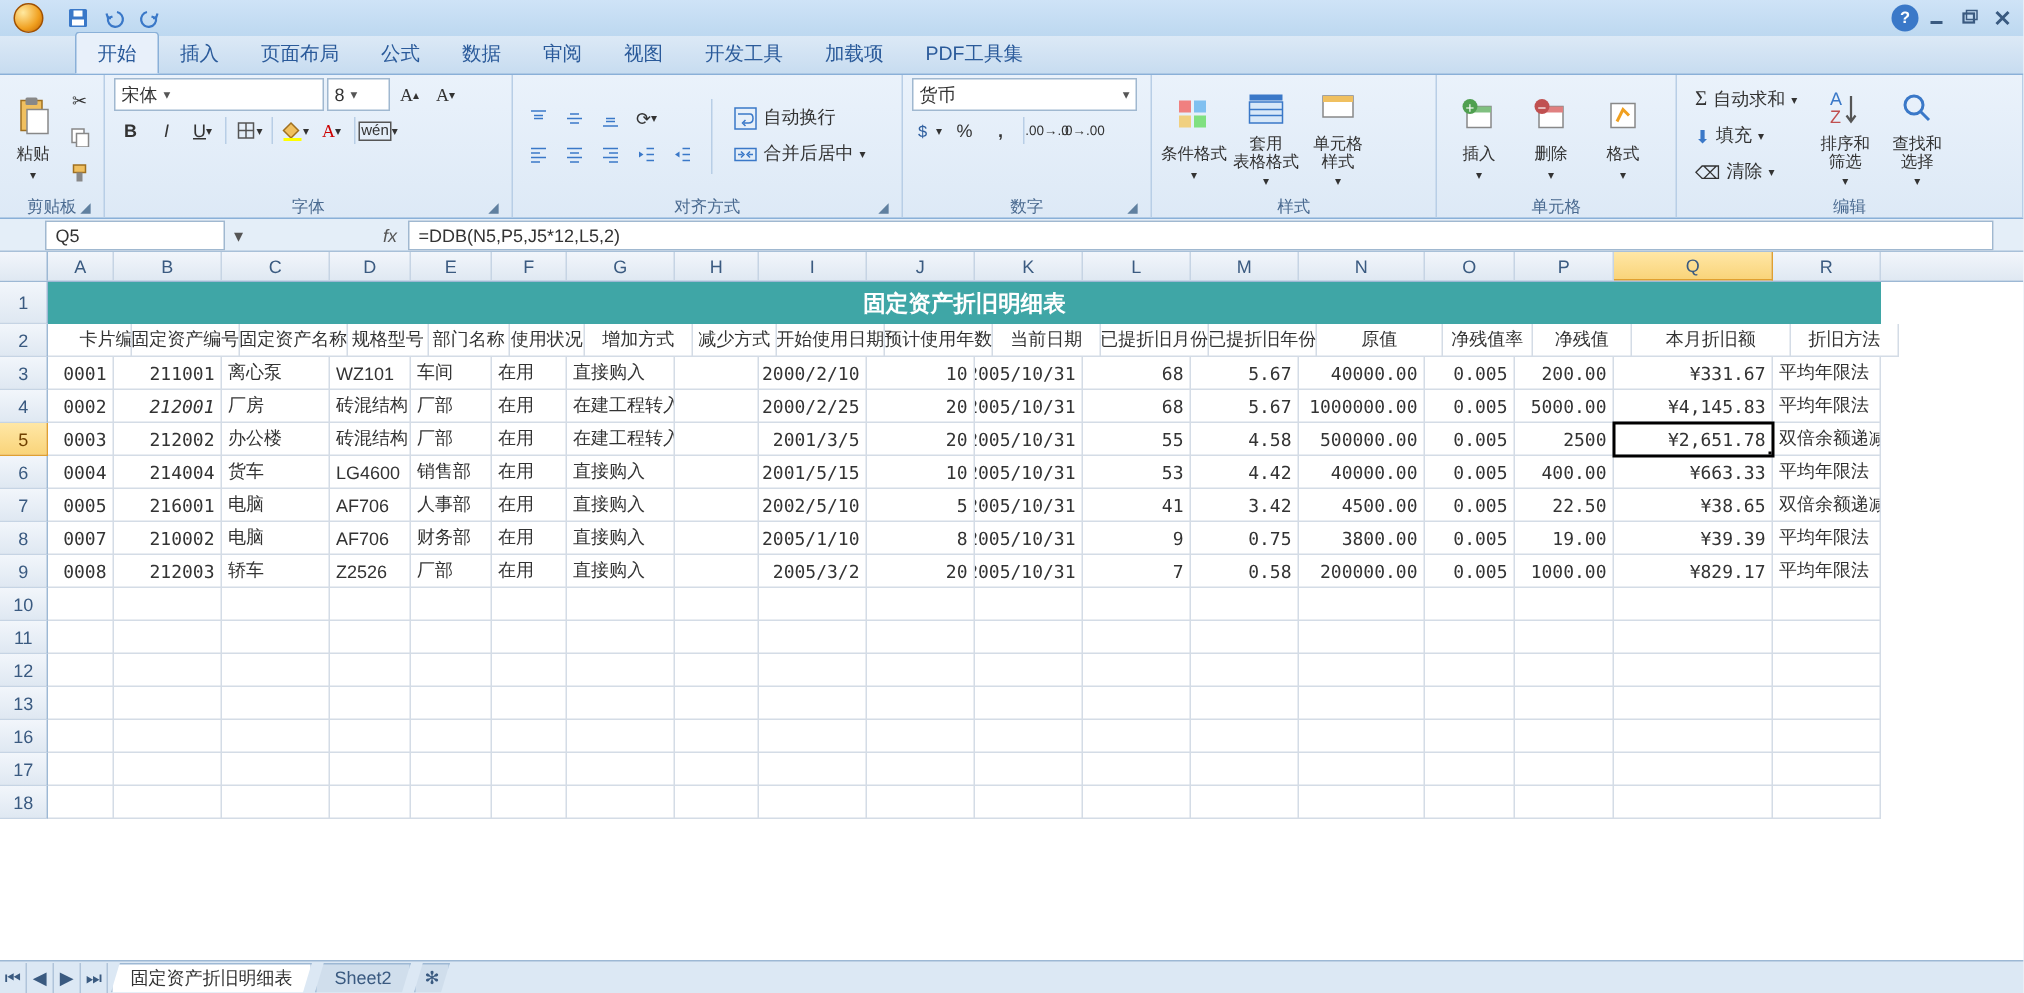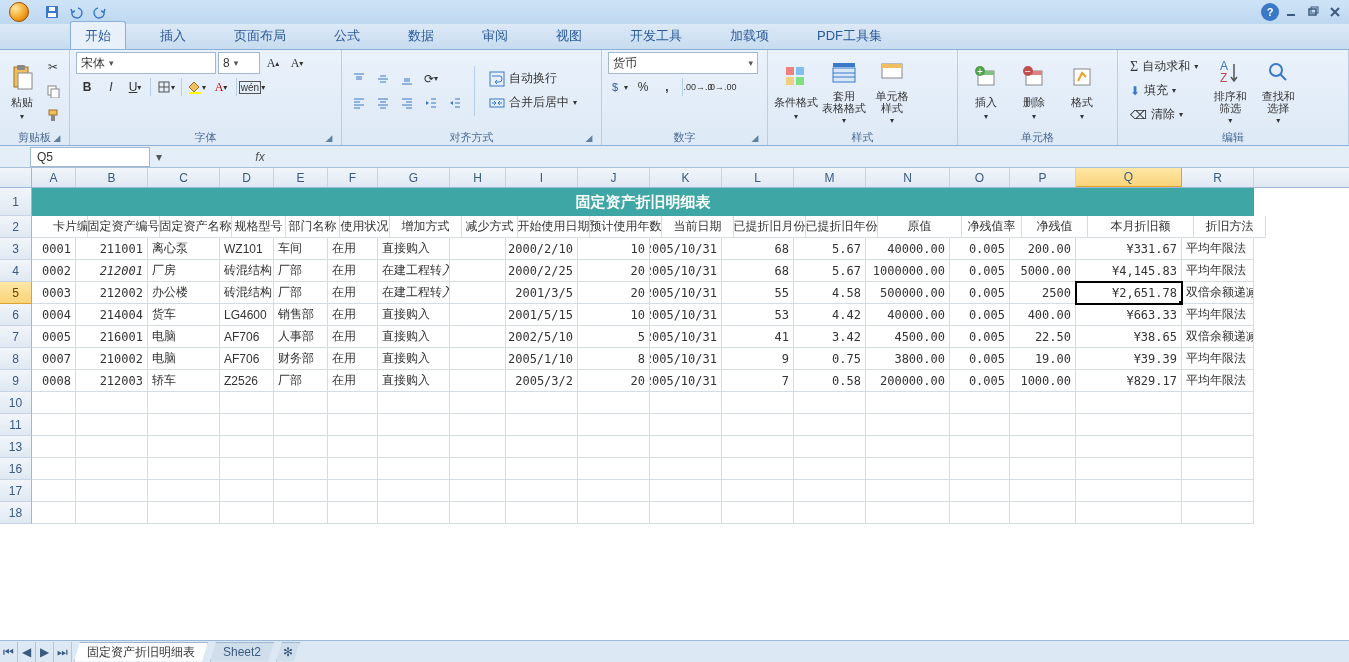--- a/index.html
+++ b/index.html
@@ -11,21 +11,21 @@
 .office-btn { width:38px; height:24px; display:flex; align-items:center; justify-content:center; }
 .office-orb { width:20px; height:20px; border-radius:50%; background:radial-gradient(circle at 30% 30%,#ffe9a0,#f0a020 60%,#c06000); border:1px solid #a05000; }
 .qat { display:flex; gap:4px; margin-left:4px; }
 .qat-btn { width:20px; height:20px; display:flex; align-items:center; justify-content:center; border-radius:2px; }
 .title-spacer { flex:1; }
 .win-btns { display:flex; gap:2px; margin-right:4px; align-items:center; }
 .help-icon { width:18px; height:18px; border-radius:50%; background:#3a78c8; color:#fff; display:flex; align-items:center; justify-content:center; font-size:11px; font-weight:bold; }
 
 
 .tabs { height:26px; background:linear-gradient(#dce9f6,#c7dcf0); display:flex; align-items:flex-end; padding-left:50px; border-bottom:1px solid #8ab0d8; }
-.tab { padding:5px 14px 4px; color:#2a5a9a; font-size:13px; cursor:pointer;margin-left:20px; }
+.tab { padding:5px 14px 4px; color:#2a5a9a; font-size:13px; cursor:pointer; }
 .tab.active { background:#e8f0fa; border:1px solid #8ab0d8; border-bottom:none; border-radius:3px 3px 0 0; color:#2a5a9a; }
 
 
 .ribbon { height:96px; background:linear-gradient(#eaf2fb,#dde9f6); display:flex; border-bottom:1px solid #8ab0d8; }
 .ribbon-group { border-right:1px solid #b8cee6; display:flex; flex-direction:column; padding:2px 6px 0; }
 .ribbon-group-content { flex:1; display:flex; align-items:center; gap:4px; }
 .ribbon-group-label { height:16px; text-align:center; font-size:11px; color:#4a6a90; display:flex; justify-content:center; align-items:center; position:relative; }
 .ribbon-group-label .launcher { position:absolute; right:0; bottom:0; width:12px; height:12px; font-size:9px; color:#6080a0; }
 .big-btn { display:flex; flex-direction:column; align-items:center; justify-content:center; width:44px; height:74px; gap:2px; font-size:11px; border-radius:3px; }
 .btn-icon { width:32px; height:32px; display:flex; align-items:center; justify-content:center; font-size:20px; }
@@ -486,20 +486,23 @@
         </div>
     </div>
   </div>
 
   <div class="fbar">
     <div class="name-box">
         <span>Q5</span>
       </div>
     <div class="name-dd">▾</div>
     <div class="fx-btn">fx</div>
+    <div class="formula-input">
+        <span>=DDB(N5,P5,J5*12,L5,2)</span>
+      </div>
   </div>
 
   <div class="grid-wrap">
     <div class="col-headers" id="colheaders">
       <div class="corner"></div>
     <div class="col-h" style="width: 44px;">A</div>
         <div class="col-h" style="width: 72px;">B</div>
         <div class="col-h" style="width: 72px;">C</div>
         <div class="col-h" style="width: 54px;">D</div>
         <div class="col-h" style="width: 54px;">E</div>
@@ -726,20 +729,41 @@
           <div class="cell" style="width: 72px;"></div>
           <div class="cell" style="width: 72px;"></div>
           <div class="cell" style="width: 72px;"></div>
           <div class="cell" style="width: 84px;"></div>
           <div class="cell" style="width: 60px;"></div>
           <div class="cell" style="width: 66px;"></div>
           <div class="cell" style="width: 106px;"></div>
           <div class="cell" style="width: 72px;"></div>
         </div>
         <div class="row ">
+          <div class="row-h">12</div>
+          <div class="cell" style="width: 44px;"></div>
+          <div class="cell" style="width: 72px;"></div>
+          <div class="cell" style="width: 72px;"></div>
+          <div class="cell" style="width: 54px;"></div>
+          <div class="cell" style="width: 54px;"></div>
+          <div class="cell" style="width: 50px;"></div>
+          <div class="cell" style="width: 72px;"></div>
+          <div class="cell" style="width: 56px;"></div>
+          <div class="cell" style="width: 72px;"></div>
+          <div class="cell" style="width: 72px;"></div>
+          <div class="cell" style="width: 72px;"></div>
+          <div class="cell" style="width: 72px;"></div>
+          <div class="cell" style="width: 72px;"></div>
+          <div class="cell" style="width: 84px;"></div>
+          <div class="cell" style="width: 60px;"></div>
+          <div class="cell" style="width: 66px;"></div>
+          <div class="cell" style="width: 106px;"></div>
+          <div class="cell" style="width: 72px;"></div>
+        </div>
+        <div class="row ">
           <div class="row-h">13</div>
           <div class="cell" style="width: 44px;"></div>
           <div class="cell" style="width: 72px;"></div>
           <div class="cell" style="width: 72px;"></div>
           <div class="cell" style="width: 54px;"></div>
           <div class="cell" style="width: 54px;"></div>
           <div class="cell" style="width: 50px;"></div>
           <div class="cell" style="width: 72px;"></div>
           <div class="cell" style="width: 56px;"></div>
           <div class="cell" style="width: 72px;"></div>

